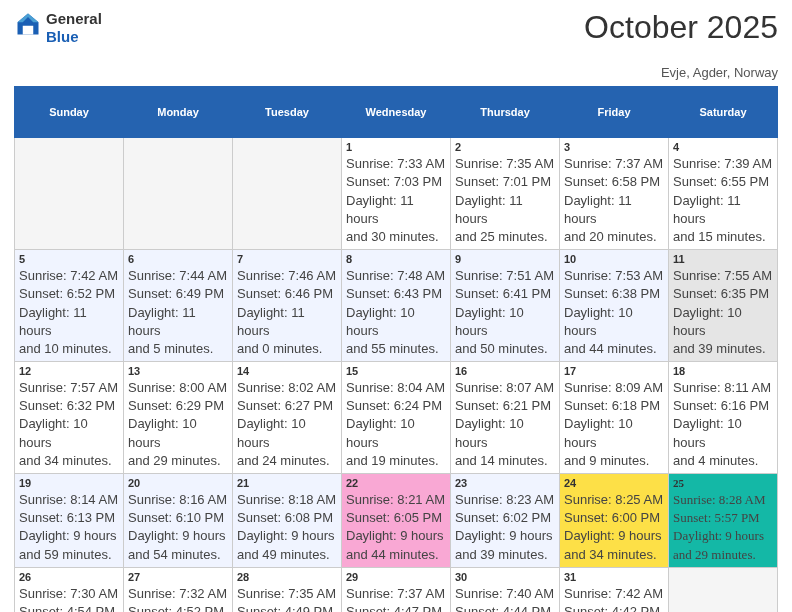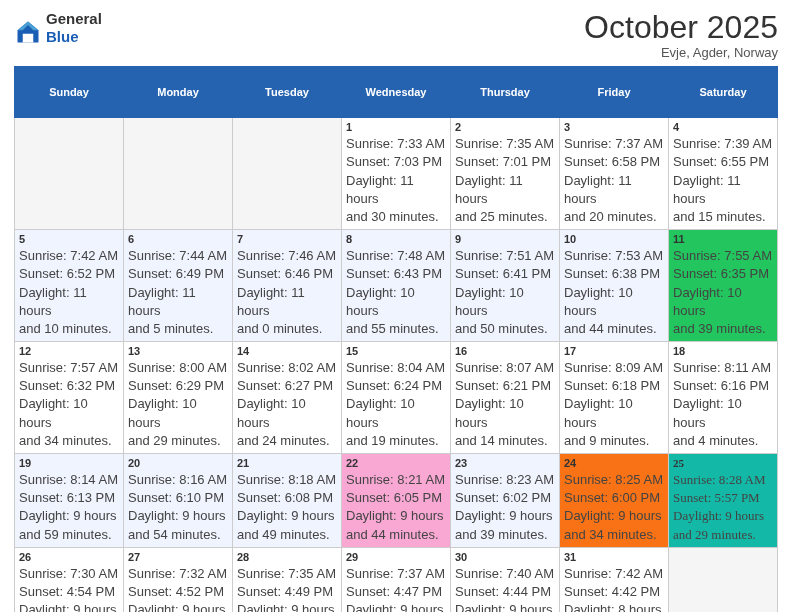--- a/index.html
+++ b/index.html
@@ -18,21 +18,21 @@
       flex-direction: column;
     }
     .header {
       display: flex;
       justify-content: space-between;
       align-items: flex-start;
       margin-bottom: 6px;
     }
     .logo {
       display: flex;
-      align-items: flex-end;
+      align-items: flex-start;
       gap: 4px;
     }
     .logo-text {
       font-size: 15px;
       font-weight: bold;
       line-height: 1.2;
     }
     .logo-general { color: #333; }
     .logo-blue { color: #1a5fb4; }
     .logo-icon {
@@ -44,20 +44,21 @@
     }
     .month-title {
       font-size: 32px;
       font-weight: normal;
       color: #333;
       line-height: 1.1;
     }
     .subtitle {
       font-size: 13px;
       color: #555;
+      margin-top: 20px;
     }
     .calendar {
       flex: 1;
       border: 1px solid #ccc;
       border-collapse: collapse;
       width: 100%;
       table-layout: fixed;
     }
     .calendar th {
       background: #2563b0;
@@ -201,21 +202,21 @@
 Daylight: 10 hours
 and 50 minutes.</div>
           </td>
           <td style="background: rgb(240, 244, 255);">
             <span class="day-num">10</span>
             <div class="day-info" style="white-space: pre-line;">Sunrise: 7:53 AM
 Sunset: 6:38 PM
 Daylight: 10 hours
 and 44 minutes.</div>
           </td>
-          <td style="background: #22c55e;">
+          <td style="background: #e5e5e5;">
             <span class="day-num">11</span>
             <div class="day-info" style="white-space: pre-line;">Sunrise: 7:55 AM
 Sunset: 6:35 PM
 Daylight: 10 hours
 and 39 minutes.</div>
           </td>
         </tr>
         <tr>
           <td style="background: rgb(255, 255, 255);">
             <span class="day-num">12</span>
@@ -296,21 +297,21 @@
 Daylight: 9 hours
 and 44 minutes.</div>
           </td>
           <td style="background: rgb(240, 244, 255);">
             <span class="day-num">23</span>
             <div class="day-info" style="white-space: pre-line;">Sunrise: 8:23 AM
 Sunset: 6:02 PM
 Daylight: 9 hours
 and 39 minutes.</div>
           </td>
-          <td style="background: #f97316;">
+          <td style="background: #fde047;">
             <span class="day-num">24</span>
             <div class="day-info" style="white-space: pre-line;">Sunrise: 8:25 AM
 Sunset: 6:00 PM
 Daylight: 9 hours
 and 34 minutes.</div>
           </td>
           <td style="background: #14b8a6; font-family: Liberation Serif, serif;">
             <span class="day-num">25</span>
             <div class="day-info" style="white-space: pre-line;">Sunrise: 8:28 AM
 Sunset: 5:57 PM

